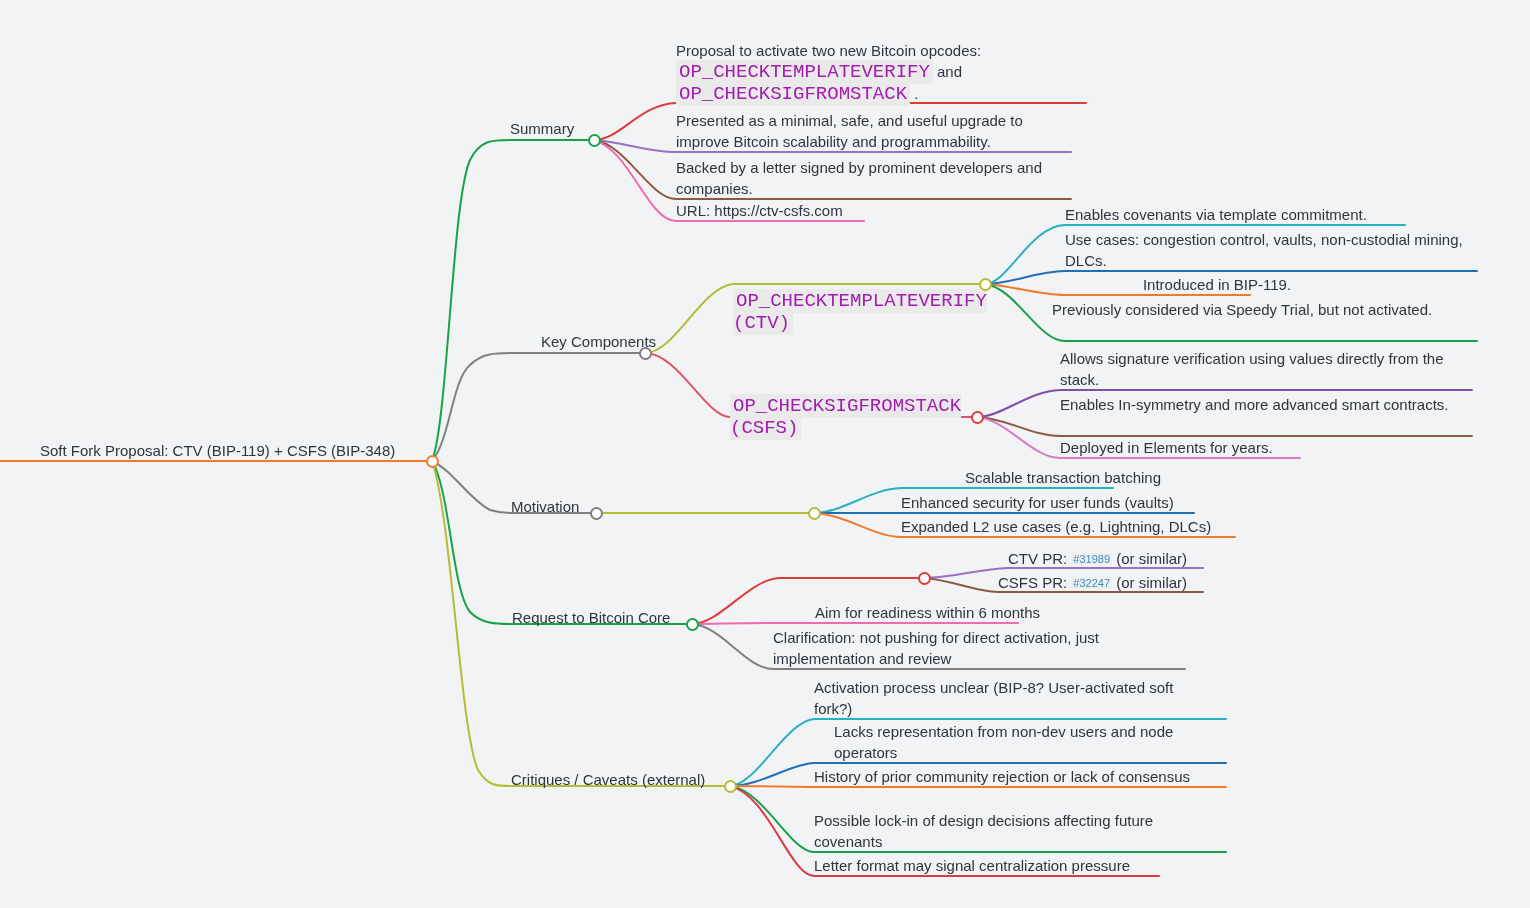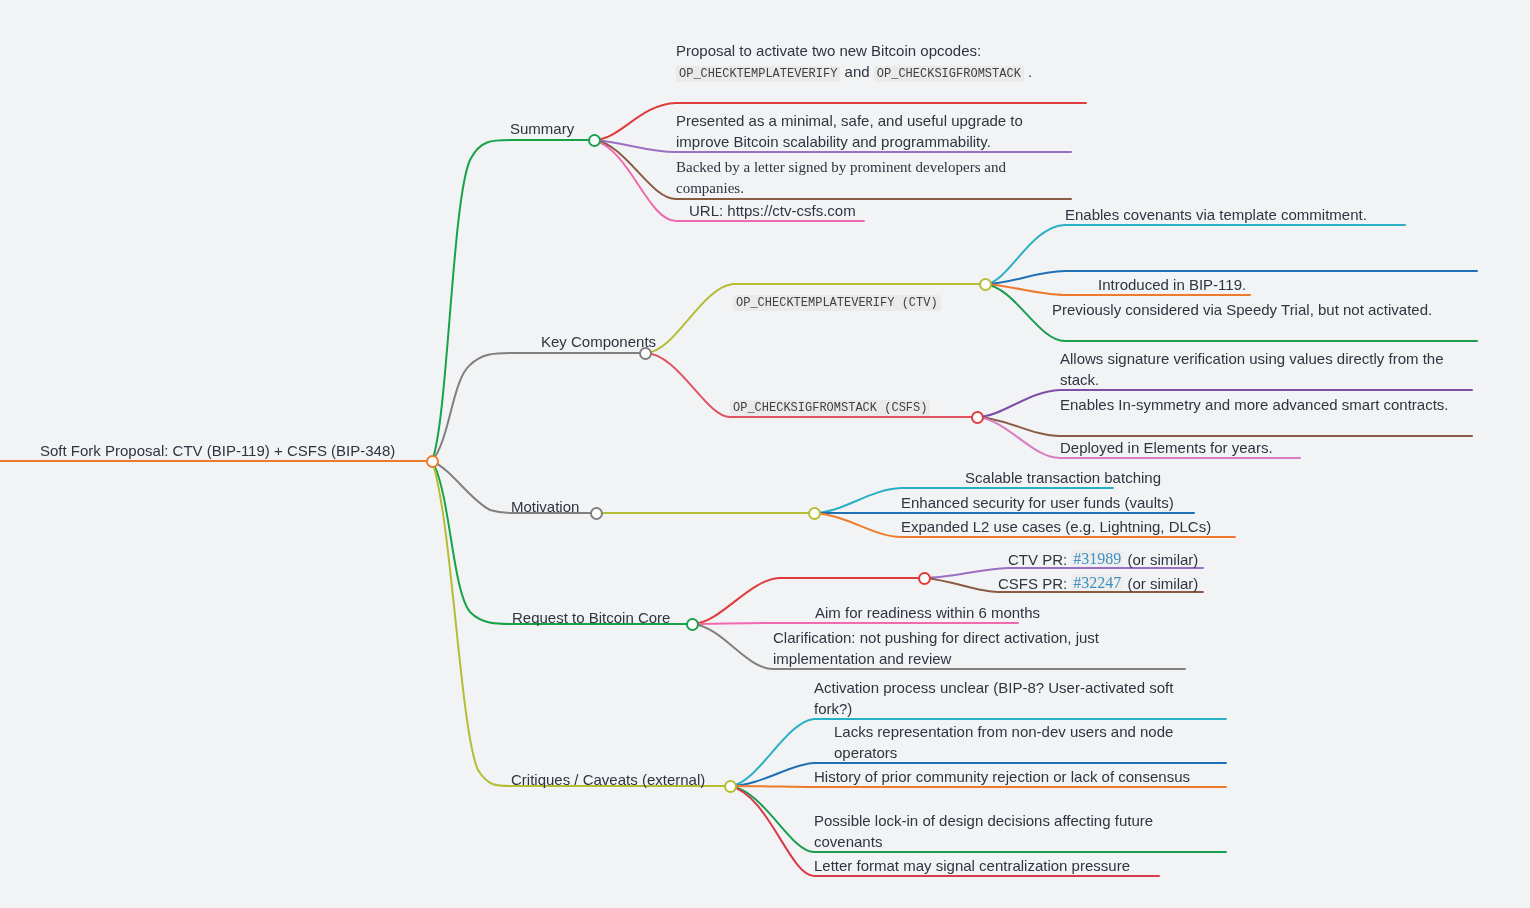--- a/index.html
+++ b/index.html
@@ -17,29 +17,29 @@
     position:absolute;
     color:#2e3440;
     font-size:15px;
     line-height:21px;
     white-space:normal;
     box-sizing:border-box;
   }
   .node.one-line{line-height:21px;}
   .node .code{
     font-family:"Liberation Mono","DejaVu Sans Mono",monospace;
-    font-size:12px;
-    color:#404040;
+    font-size:19px;
+    color:#a21caf;
     background:#eaeaea;
     padding:1px 3px;
     border-radius:2px;
   }
   .node .pr{
-    font-family:Liberation Serif, serif;
-    font-size:16px;
+    font-family:Liberation Sans, sans-serif;
+    font-size:11px;
     color:#3c8fbf;
     background:#eeeeee;
     padding:0 2px;
     border-radius:2px;
     vertical-align:1px;
   }
   .circle{
     position:absolute;
     width:13px;height:13px;
     border-radius:50%;
@@ -116,41 +116,44 @@
     <span>Summary</span>
   </div>
   <div class="circle" style="left:588px;top:134px;border-color:#19a349;"></div>
 
   <div class="node" style="left:676px;top:40px;width:412px;">
     <span>Proposal to activate two new Bitcoin opcodes: <span class="code">OP_CHECKTEMPLATEVERIFY</span> and <span class="code">OP_CHECKSIGFROMSTACK</span> .</span>
   </div>
   <div class="node" style="left:676px;top:110px;width:400px;">
     <span>Presented as a minimal, safe, and useful upgrade to improve Bitcoin scalability and programmability.</span>
   </div>
-  <div class="node" style="left:676px;top:157px;width:400px;font-family:Liberation Serif, serif;">
+  <div class="node" style="left:676px;top:157px;width:400px;">
     <span>Backed by a letter signed by prominent developers and companies.</span>
   </div>
-  <div class="node one-line" style="left:676px;top:200px;width:300px;margin-left:13px;">
+  <div class="node one-line" style="left:676px;top:200px;width:300px;">
     <span>URL: https://ctv-csfs.com</span>
   </div>
 
   <div class="node one-line" style="left:512px;top:331px;width:130px;margin-left:29px;">
     <span>Key Components</span>
   </div>
   <div class="circle" style="left:639px;top:347px;border-color:#808080;"></div>
 
   <div class="node one-line" style="left:733px;top:262px;width:260px;margin-top:28px;">
     <span><span class="code">OP_CHECKTEMPLATEVERIFY (CTV)</span></span>
   </div>
   <div class="circle" style="left:979px;top:278px;border-color:#b5bd35;"></div>
 
   <div class="node one-line" style="left:1065px;top:204px;width:420px;">
     <span>Enables covenants via template commitment.</span>
   </div>
-  <div class="node one-line" style="left:1098px;top:274px;width:300px;">
+  <div class="node" style="left:1065px;top:229px;width:415px;">
+    <span>Use cases: congestion control, vaults, non-custodial mining, DLCs.</span>
+  </div>
+  <div class="node one-line" style="left:1067px;top:274px;width:300px;text-align:center;">
     <span>Introduced in BIP-119.</span>
   </div>
   <div class="node" style="left:1052px;top:299px;width:415px;">
     <span>Previously considered via Speedy Trial, but not activated.</span>
   </div>
 
   <div class="node one-line" style="left:730px;top:395px;width:260px;">
     <span><span class="code">OP_CHECKSIGFROMSTACK (CSFS)</span></span>
   </div>
   <div class="circle" style="left:971px;top:411px;border-color:#e03b3b;"></div>

